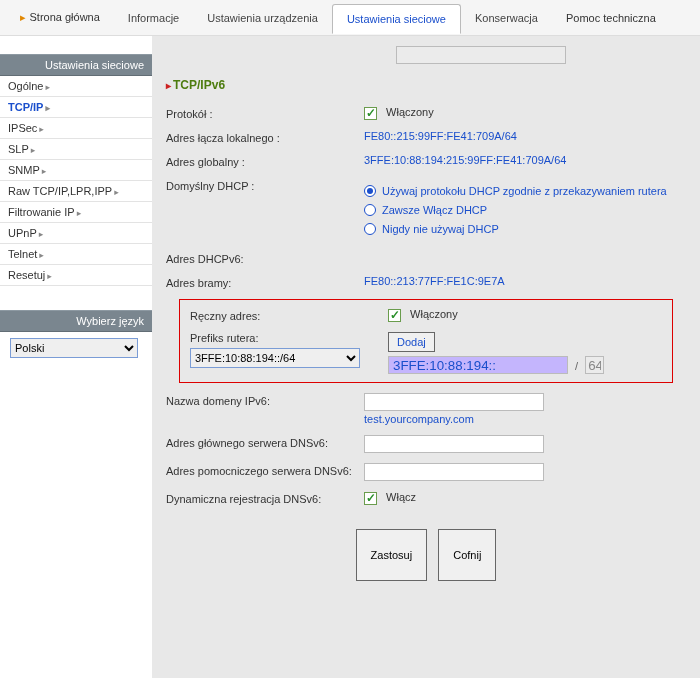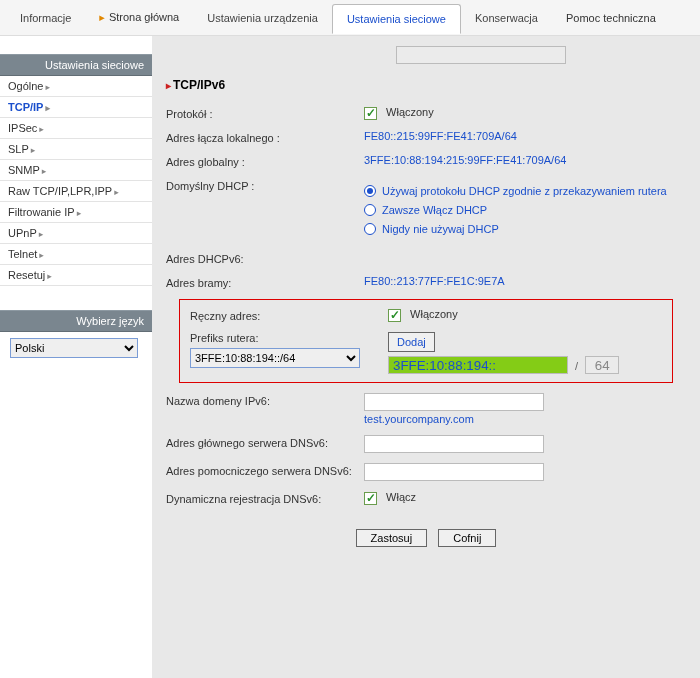--- a/index.html
+++ b/index.html
@@ -18,52 +18,52 @@
 .sb-item .chev { color: #888; margin-left: 2px; font-size: 9px;}
 .sb-item.active { color: #1a4fcc; font-weight: bold; }
 .sb-lang-title { margin-top: 24px; }
 .sb-lang-select { width: 128px; margin: 6px 0 0 10px; font-size:11px; border:1px solid #7a9cd6; height:20px;}
 
 .main { flex: 1; background: #e8e8e8; padding: 10px 14px 18px 14px; position: relative; min-height: 642px;}
 .toprow { display:flex; align-items:center; margin-bottom:14px;}
 .toprow .lbl { width:230px; }
 .toprow input { background:#ebebeb; border:1px solid #bbb; color:#555; height:18px; width:170px; padding:1px 4px;}
 
-.sec-title { color: #000000; font-weight: bold; font-size: 12px; margin: 6px 0 14px 0;}
+.sec-title { color: #4d7c0f; font-weight: bold; font-size: 12px; margin: 6px 0 14px 0;}
 .sec-title::before { content: "\25B8"; color:#c22; margin-right:2px; font-size:10px;}
 
 .row { display: flex; align-items: flex-start; margin: 10px 0; }
 .row .lbl { width: 198px; color: #333; padding-top:2px;}
 .row .val { flex: 1; }
 .val.link { color: #1a4fcc; }
 .chk { display:inline-block; width:13px; height:13px; border:1px solid #6a9c4d; background:#fff; position:relative; vertical-align:middle; margin-right:6px;}
 .chk.checked::after { content:"\2713"; color:#2a8f2a; position:absolute; top:-2px; left:1px; font-weight:bold; font-size:12px;}
 .radio { display:inline-block; width:12px; height:12px; border:1px solid #1a4fcc; border-radius:50%; background:#fff; vertical-align:middle; margin-right:6px; position:relative;}
 .radio.selected::after { content:""; position:absolute; top:2px; left:2px; width:6px; height:6px; border-radius:50%; background:#1a4fcc;}
 .radio-row { margin: 6px 0; color:#1a4fcc; cursor:pointer;}
 .radio-row span.rlabel { vertical-align:middle; }
 
 .redbox { border: 1px solid #d00; padding: 8px 10px; margin: 8px 13px;}
 .prefix-select { width:170px; margin-top:4px; border:1px solid #7a9cd6; height:20px; font-size:11px;}
 .addbtn { border:1px solid #666; background:#f0f0f0; padding:2px 8px; font-size:11px; height:20px; cursor:pointer; color:#1a4fcc;}
-.prefix-input { width:180px; height:18px; border:1px solid #bbb; background:#84cc16; color:#1a4fcc; padding:1px 4px; margin-top:4px;}
+.prefix-input { width:180px; height:18px; border:1px solid #bbb; background:#c4b5fd; color:#1a4fcc; padding:1px 4px; margin-top:4px;}
 .slash { color:#666; margin:0 4px;}
-.cidr-input { width:34px; height:18px; border:1px solid #bbb; background:#ebebeb; color:#888; text-align:center;}
+.cidr-input { width:19px; height:18px; border:1px solid #bbb; background:#ebebeb; color:#888; text-align:center;}
 .txt-input { width:180px; height:18px; border:1px solid #bbb; background:#fff; padding:1px 4px;}
 .hint { color:#1a4fcc; font-size:11px; margin-top:2px;}
 
 .btnrow { text-align:center; margin-top:24px;}
-.mainbtn { border:1px solid #666; background:#f0f0f0; padding:2px 14px; font-size:11px; margin:0 4px; cursor:pointer;}
+.mainbtn { border:1px solid #666; background:#f0f0f0; padding:19px 14px; font-size:11px; margin:0 4px; cursor:pointer;}
 </style>
 </head>
 <body>
 
 <div class="topnav">
+  <div class="topnav-item home">Strona główna</div>
   <div class="topnav-item">Informacje</div>
-  <div class="topnav-item home">Strona główna</div>
   <div class="topnav-item">Ustawienia urządzenia</div>
   <div class="topnav-item active">Ustawienia sieciowe</div>
   <div class="topnav-item">Konserwacja</div>
   <div class="topnav-item last">Pomoc techniczna</div>
 </div>
 
 <div class="layout">
 
   <div class="sidebar">
     <div class="sb-title">Ustawienia sieciowe</div>

